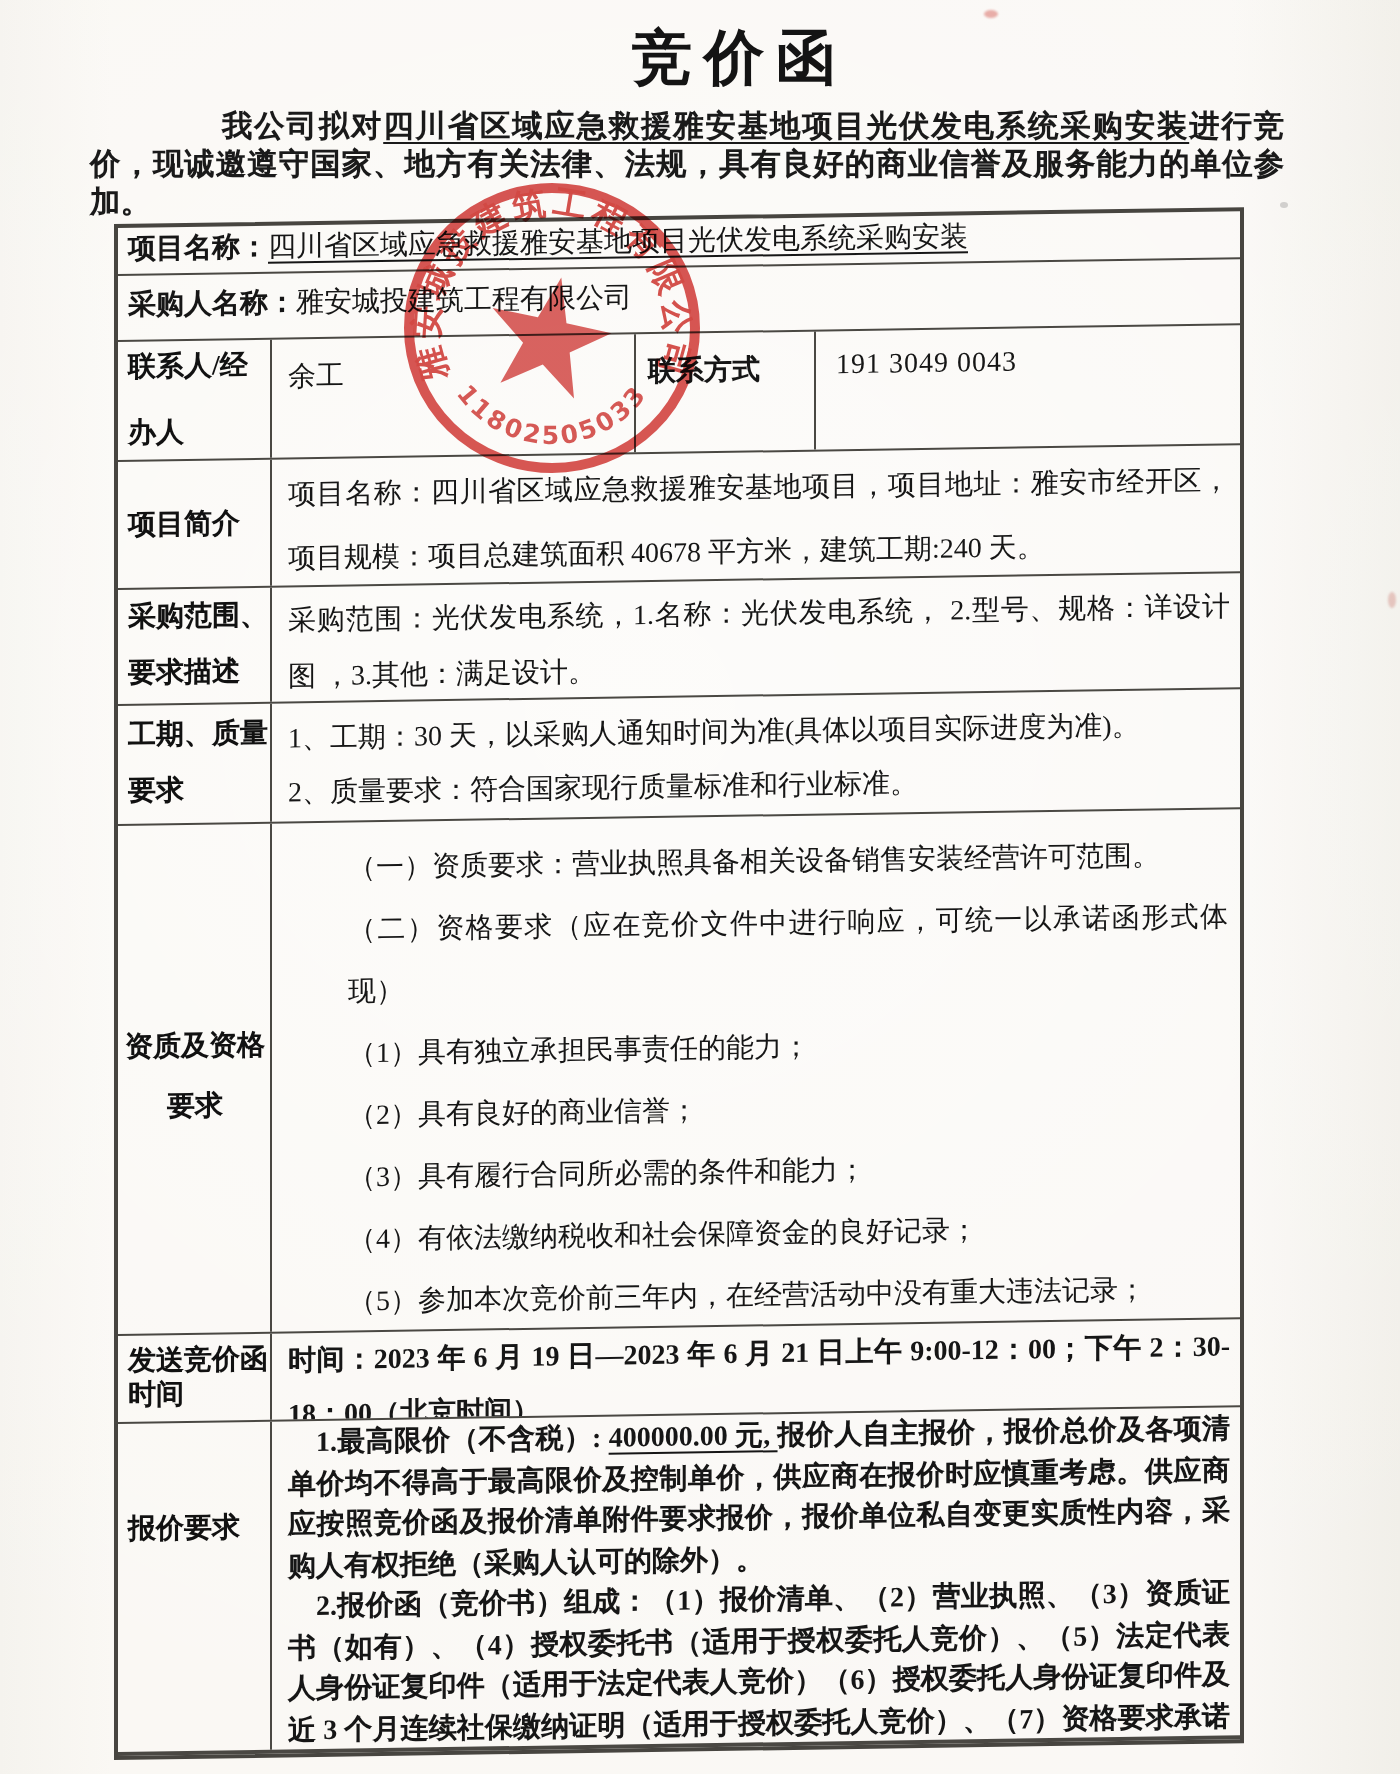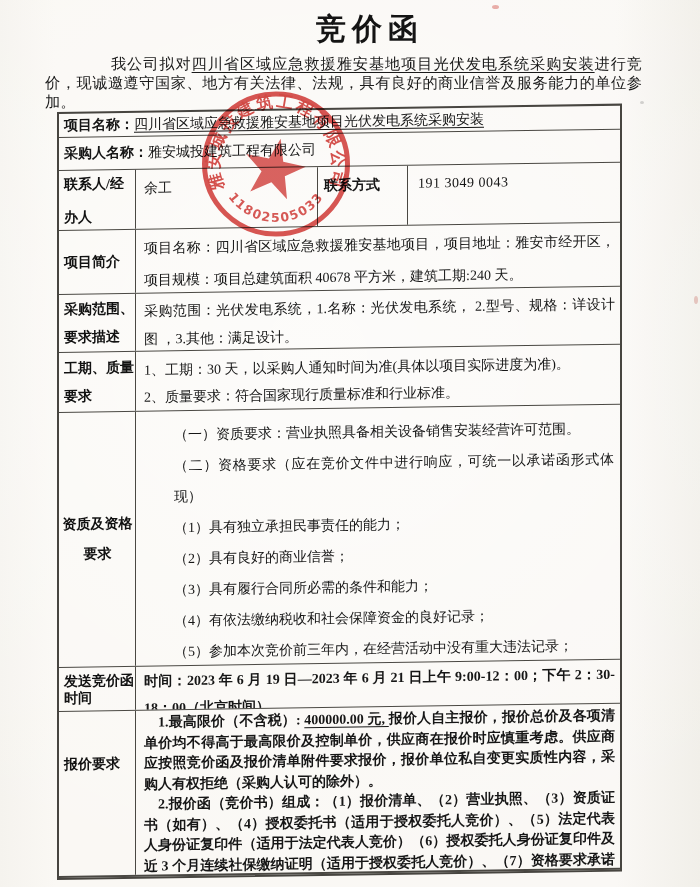--- a/index.html
+++ b/index.html
@@ -17,21 +17,21 @@
   }
   .title{
     position:absolute;top:9px;left:0;width:700px;
     text-align:center;padding-left:40px;box-sizing:border-box;
     font-size:30px;font-weight:700;letter-spacing:6px;color:#141414;
     margin:0;
   }
   .intro{
     position:absolute;top:54px;left:45px;width:597px;margin:0;
     font-size:15.2px;line-height:19px;text-align:justify;
-    text-indent:66px;color:#1a1a1a;font-weight:400;
+    text-indent:66px;color:#1a1a1a;font-weight:700;
   }
   .u{text-decoration:underline;text-underline-offset:3px;text-decoration-thickness:1px;}
 
   
   .doc-table{
     position:absolute;left:57px;top:112px;width:565px;
     border:2px solid #474540;box-sizing:border-box;
     transform:skewY(-0.85deg);transform-origin:0 0;
     font-size:14px;color:#161616;
   }

